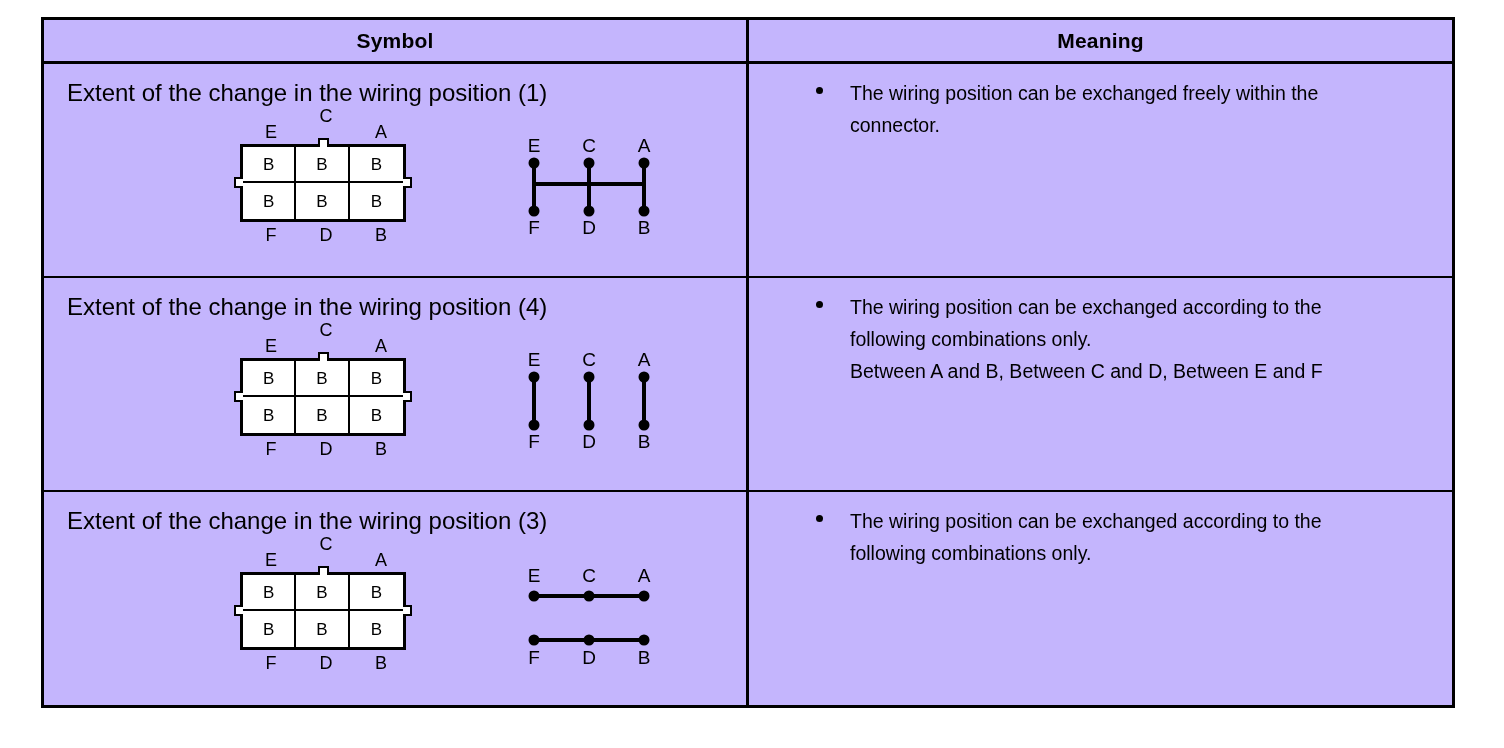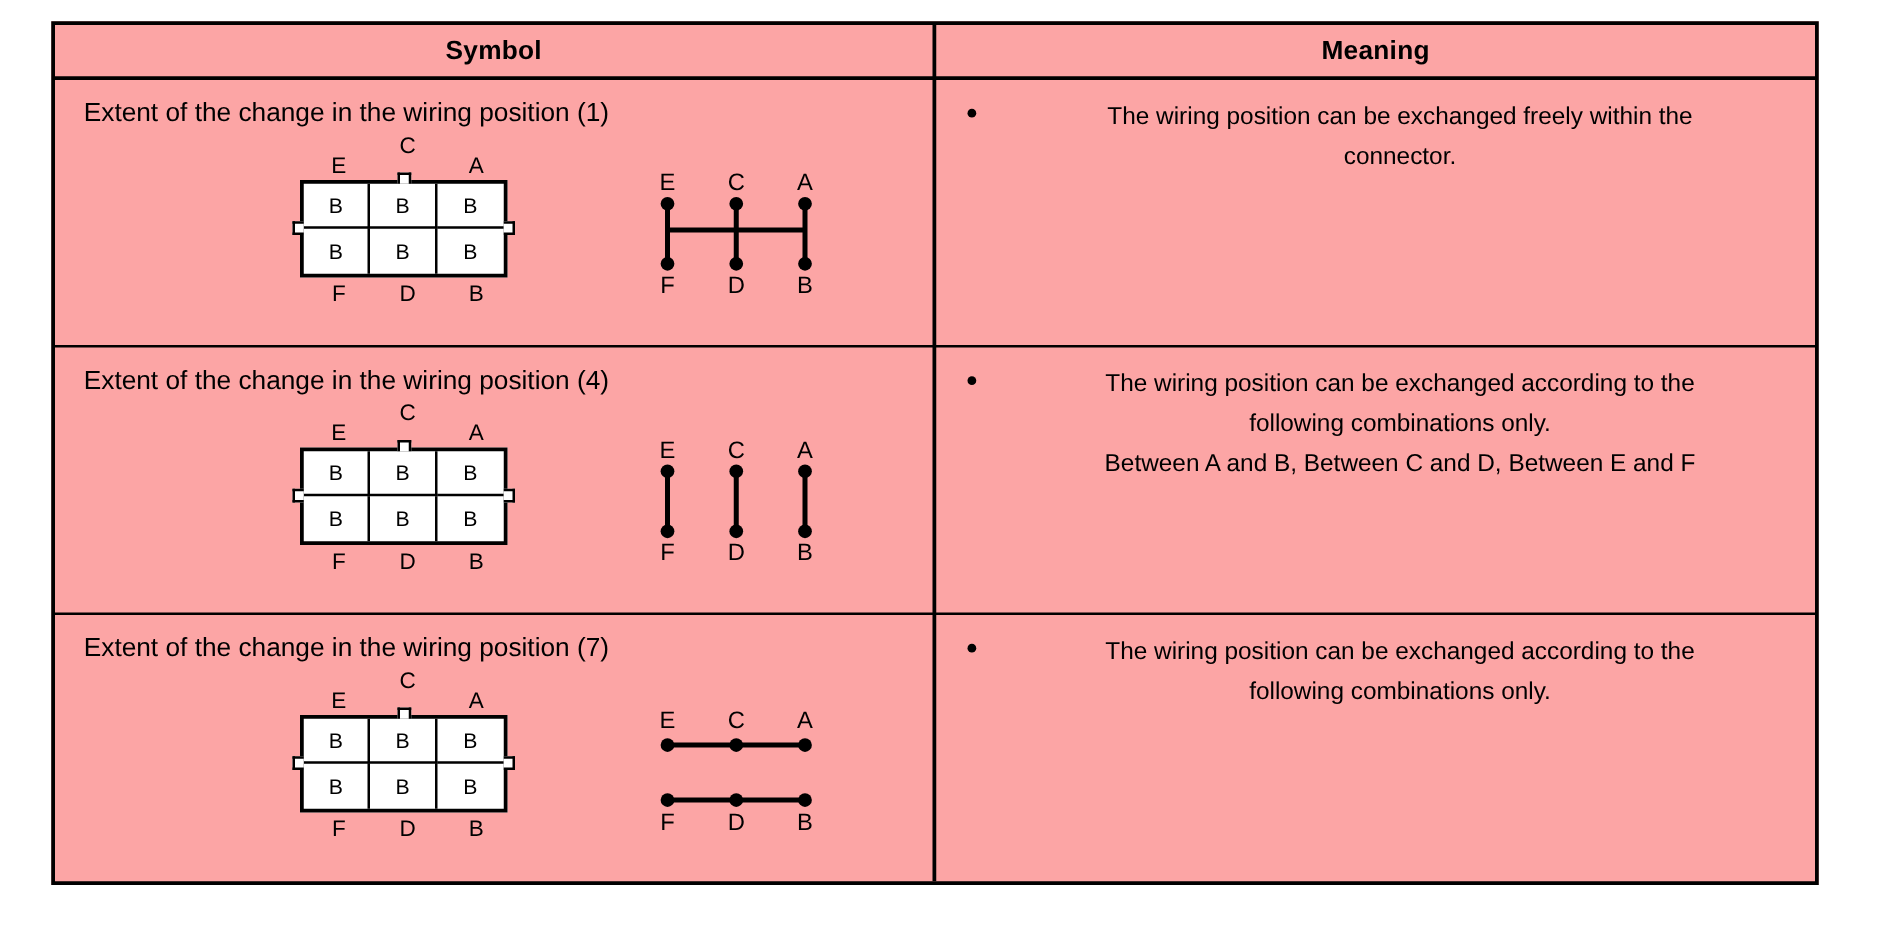--- a/index.html
+++ b/index.html
@@ -23,21 +23,21 @@
 
   
   .wiring-table {
     position: absolute;
     left: 41px;
     top: 17px;
     width: 1414px;
     height: 691px;
     border: 3px solid #000;
     box-sizing: border-box;
-    background: #fca5a5;
+    background: #c4b5fd;
   }
 
   .thead {
     position: relative;
     height: 44px;
     border-bottom: 3px solid #000;
     box-sizing: border-box;
   }
   .th {
     position: absolute;
@@ -76,31 +76,30 @@
   }
 
   .cell-symbol {
     position: absolute;
     left: 0; top: 0;
     width: 702px; height: 100%;
     box-sizing: border-box;
   }
   .cell-meaning {
     position: absolute;
-    left: 689px; right: 0; top: 0;
+    left: 731px; right: 0; top: 0;
     height: 100%;
     box-sizing: border-box;
-    text-align: center;
   }
 
   .row-title {
     position: absolute;
     left: 23px;
     top: 15px;
-    font-size: 21px;
+    font-size: 24px;
     white-space: nowrap;
   }
 
   
   .meaning-block {
     position: absolute;
     left: 39px;
     top: 13px;
     right: 20px;
   }
@@ -363,21 +362,21 @@
             <div class="meaning-line">following combinations only.</div>
             <div class="meaning-line">Between A and B, Between C and D, Between E and F</div>
           </div>
         </div>
       </div>
     </div>
 
     <div class="trow">
 
       <div class="cell-symbol">
-        <div class="row-title">Extent of the change in the wiring position (7)</div>
+        <div class="row-title">Extent of the change in the wiring position (3)</div>
 
         <div class="symbol-art">
 
           <div class="connector">
             <div class="conn-grid">
               <div class="conn-cell c1">B</div>
               <div class="conn-cell c2">B</div>
               <div class="conn-cell c3">B</div>
               <div class="conn-cell c4">B</div>
               <div class="conn-cell c5">B</div>

